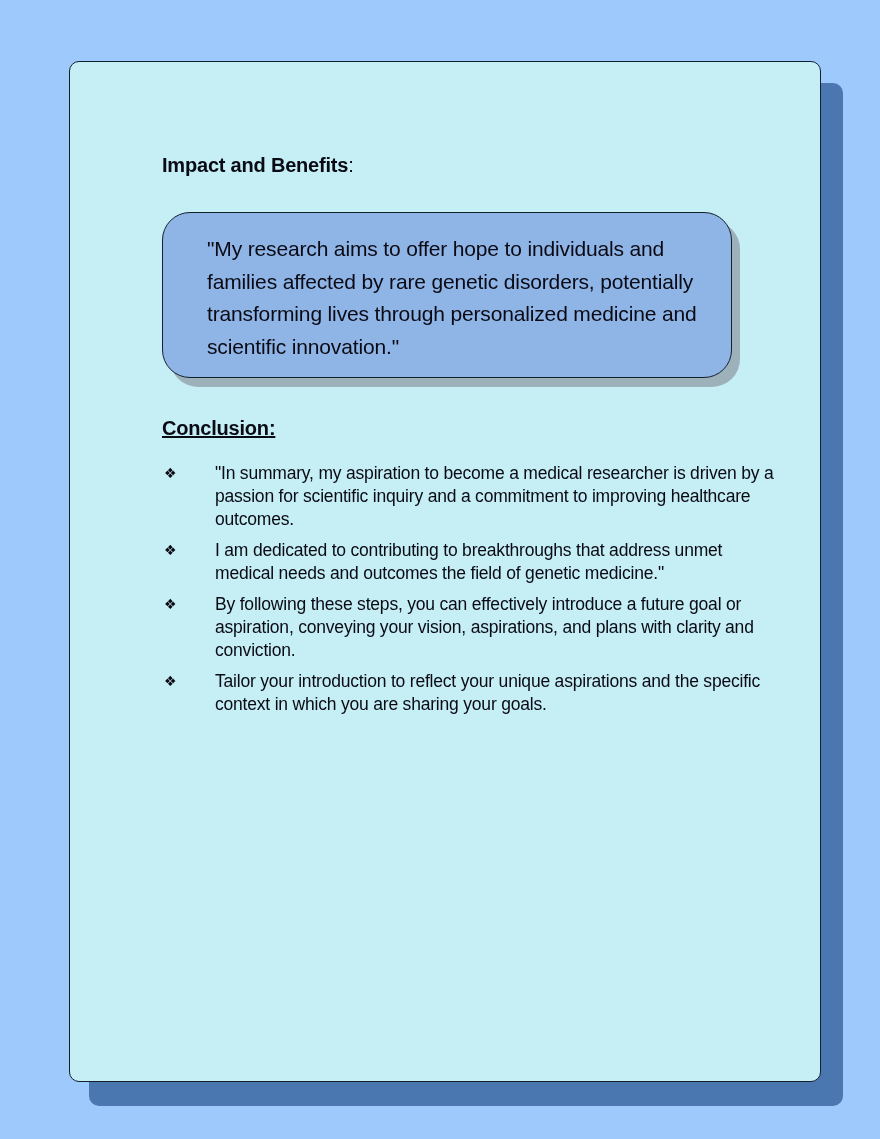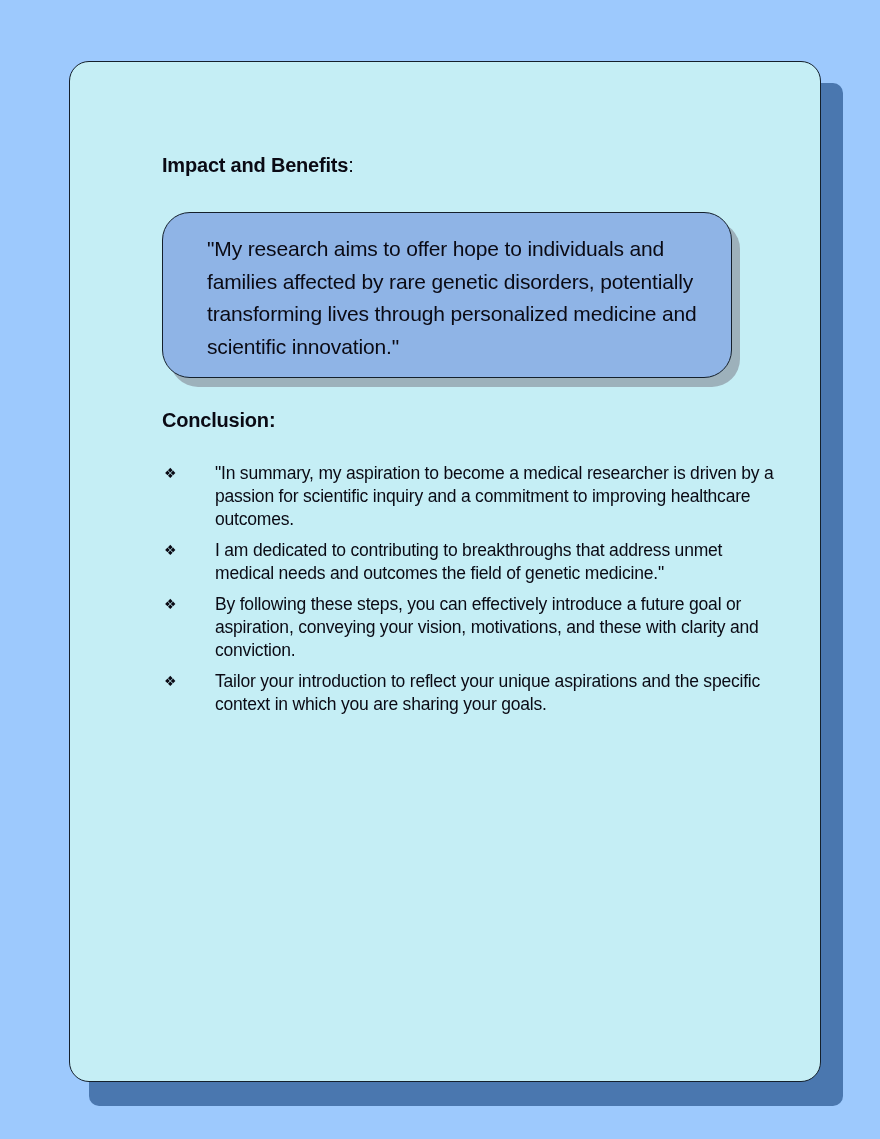--- a/index.html
+++ b/index.html
@@ -17,21 +17,21 @@
       width: 754px; height: 1023px;
       background: #4a77af;
       border-radius: 10px;
     }
     .page {
       position: absolute;
       left: 69px; top: 61px;
       width: 752px; height: 1021px;
       background: #c5eef5;
       border: 1.5px solid #14202c;
-      border-radius: 20px;
+      border-radius: 10px;
       box-sizing: border-box;
     }
     .heading {
       position: absolute;
       left: 92px;
       font-size: 20px;
       font-weight: bold;
       letter-spacing: -0.2px;
       margin: 0;
     }
@@ -89,33 +89,33 @@
 <div class="page-shadow"></div>
 <div class="page">
 
   <h2 class="heading" style="top:92px;"><span>Impact and Benefits</span><span class="colon">:</span></h2>
 
   <div class="quote-shadow"></div>
   <div class="quote-box">
     <p class="quote-text">"My research aims to offer hope to individuals and families affected by rare genetic disorders, potentially transforming lives through personalized medicine and scientific innovation."</p>
   </div>
 
-  <h2 class="heading" style="top:347px;"><span>Conclusion</span><span>:</span></h2>
+  <h2 class="heading" style="top:355px;text-decoration:underline;"><span>Conclusion</span><span>:</span></h2>
 
   <ul class="bullets">
     <li>
       <span class="bullet-icon">❖</span>
       <span class="bullet-text">"In summary, my aspiration to become a medical researcher is driven by a passion for scientific inquiry and a commitment to improving healthcare outcomes.</span>
     </li>
     <li>
       <span class="bullet-icon">❖</span>
       <span class="bullet-text">I am dedicated to contributing to breakthroughs that address unmet medical needs and outcomes the field of genetic medicine."</span>
     </li>
     <li>
       <span class="bullet-icon">❖</span>
-      <span class="bullet-text">By following these steps, you can effectively introduce a future goal or aspiration, conveying your vision, motivations, and these with clarity and conviction.</span>
+      <span class="bullet-text">By following these steps, you can effectively introduce a future goal or aspiration, conveying your vision, aspirations, and plans with clarity and conviction.</span>
     </li>
     <li>
       <span class="bullet-icon">❖</span>
       <span class="bullet-text">Tailor your introduction to reflect your unique aspirations and the specific context in which you are sharing your goals.</span>
     </li>
   </ul>
 </div>
 
 </body></html>

